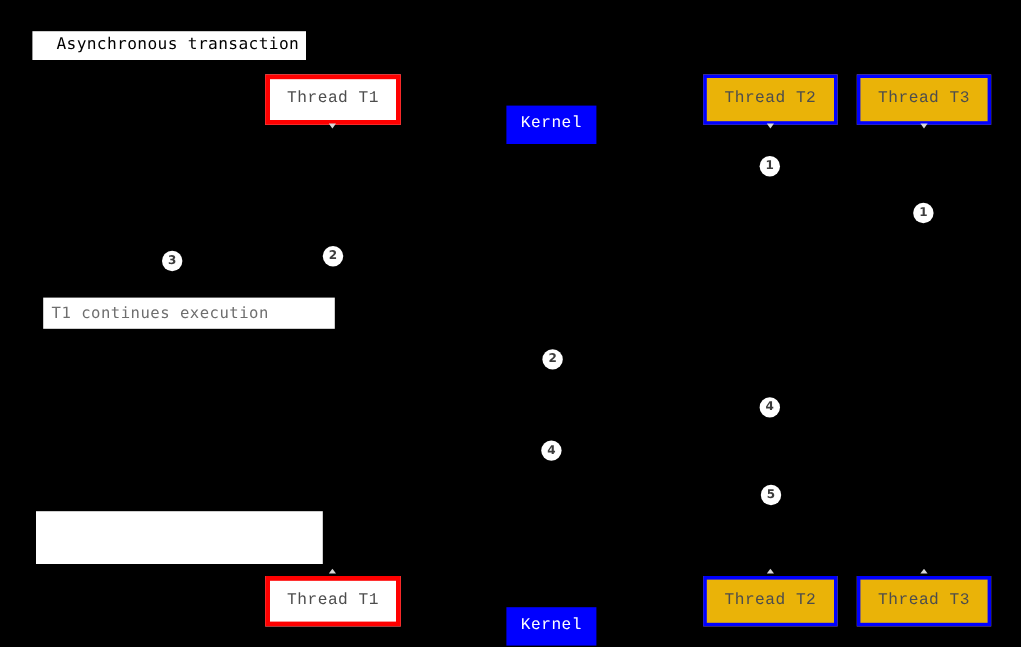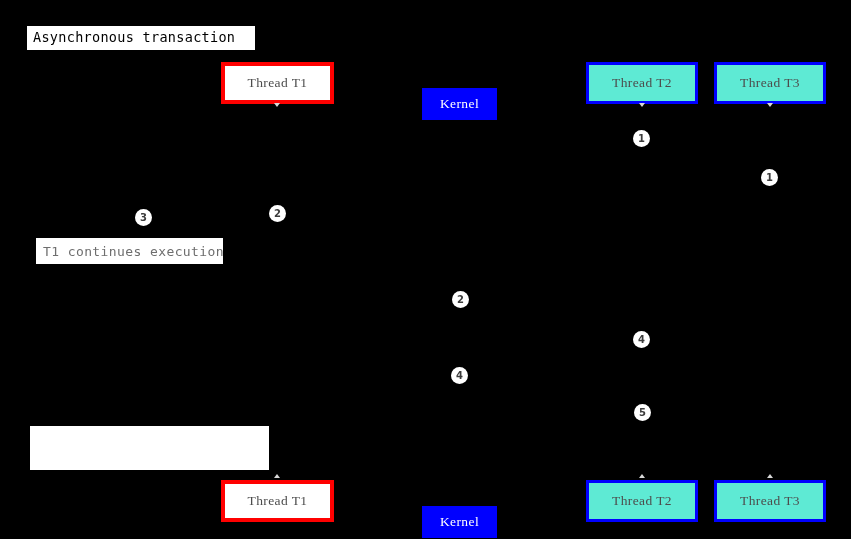--- a/index.html
+++ b/index.html
@@ -24,44 +24,44 @@
     position: absolute;
     background: #ffffff;
     color: #000000;
     font-family: "DejaVu Sans Mono", "Liberation Mono", monospace;
     font-size: 13.5px;
     line-height: 1;
     letter-spacing: 0.3px;
     white-space: nowrap;
     display: flex;
     align-items: center;
-    padding: 0 6px;
+    padding: 0 20px;
     box-sizing: border-box;
   }
 
   
   .participant {
     position: absolute;
     box-sizing: border-box;
     display: flex;
     align-items: center;
     justify-content: center;
     white-space: nowrap;
-    font-family: Liberation Serif, serif;
+    font-family: Liberation Mono, monospace;
     font-size: 13.5px;
     letter-spacing: 0.4px;
     line-height: 1;
   }
   .participant.red {
     background: #ffffff;
     border: 4px solid #ff0000;
     color: #4d4d4d;
   }
   .participant.blue-outline {
-    background: #5eead4;
+    background: #eab308;
     border: 3px solid #0000ff;
     color: #4d4d4d;
   }
   .participant.blue-solid {
     background: #0000ff;
     border: none;
     color: #ffffff;
     margin-top: 21px;
   }
 
@@ -149,21 +149,21 @@
   <div class="badge" style="left:269px; top:205px;">2</div>
 
   <div class="badge" style="left:452px; top:291px;">2</div>
 
   <div class="badge" style="left:633px; top:331px;">4</div>
 
   <div class="badge" style="left:451px; top:367px;">4</div>
 
   <div class="badge" style="left:634px; top:404px;">5</div>
 
-  <div class="note-box" style="left:36px; top:238px; width:187px; height:26px;">T1 continues execution</div>
+  <div class="note-box" style="left:36px; top:248px; width:243px; height:26px;">T1 continues execution</div>
 
   <div class="blank-box" style="left:30px; top:426px; width:239px; height:44px;">
     <span></span>
   </div>
 
   <div class="tick up" style="left:274px; top:474px;"></div>
   <div class="participant red" style="left:221px; top:480px; width:113px; height:42px;">
     <span>Thread T1</span>
   </div>
 

